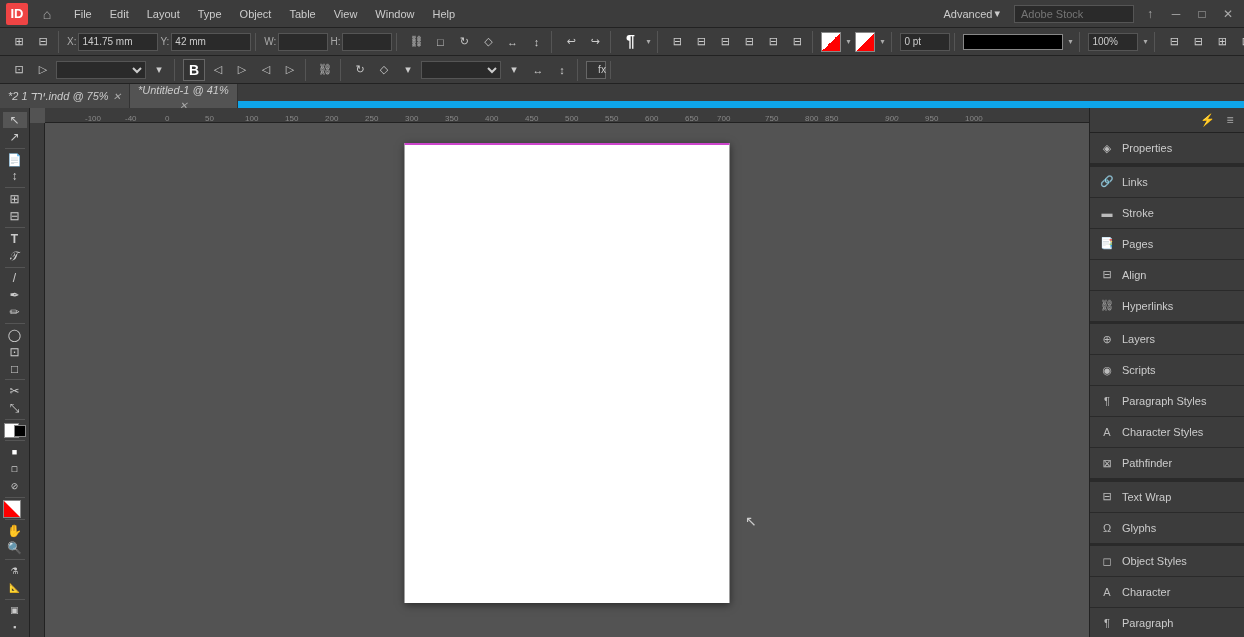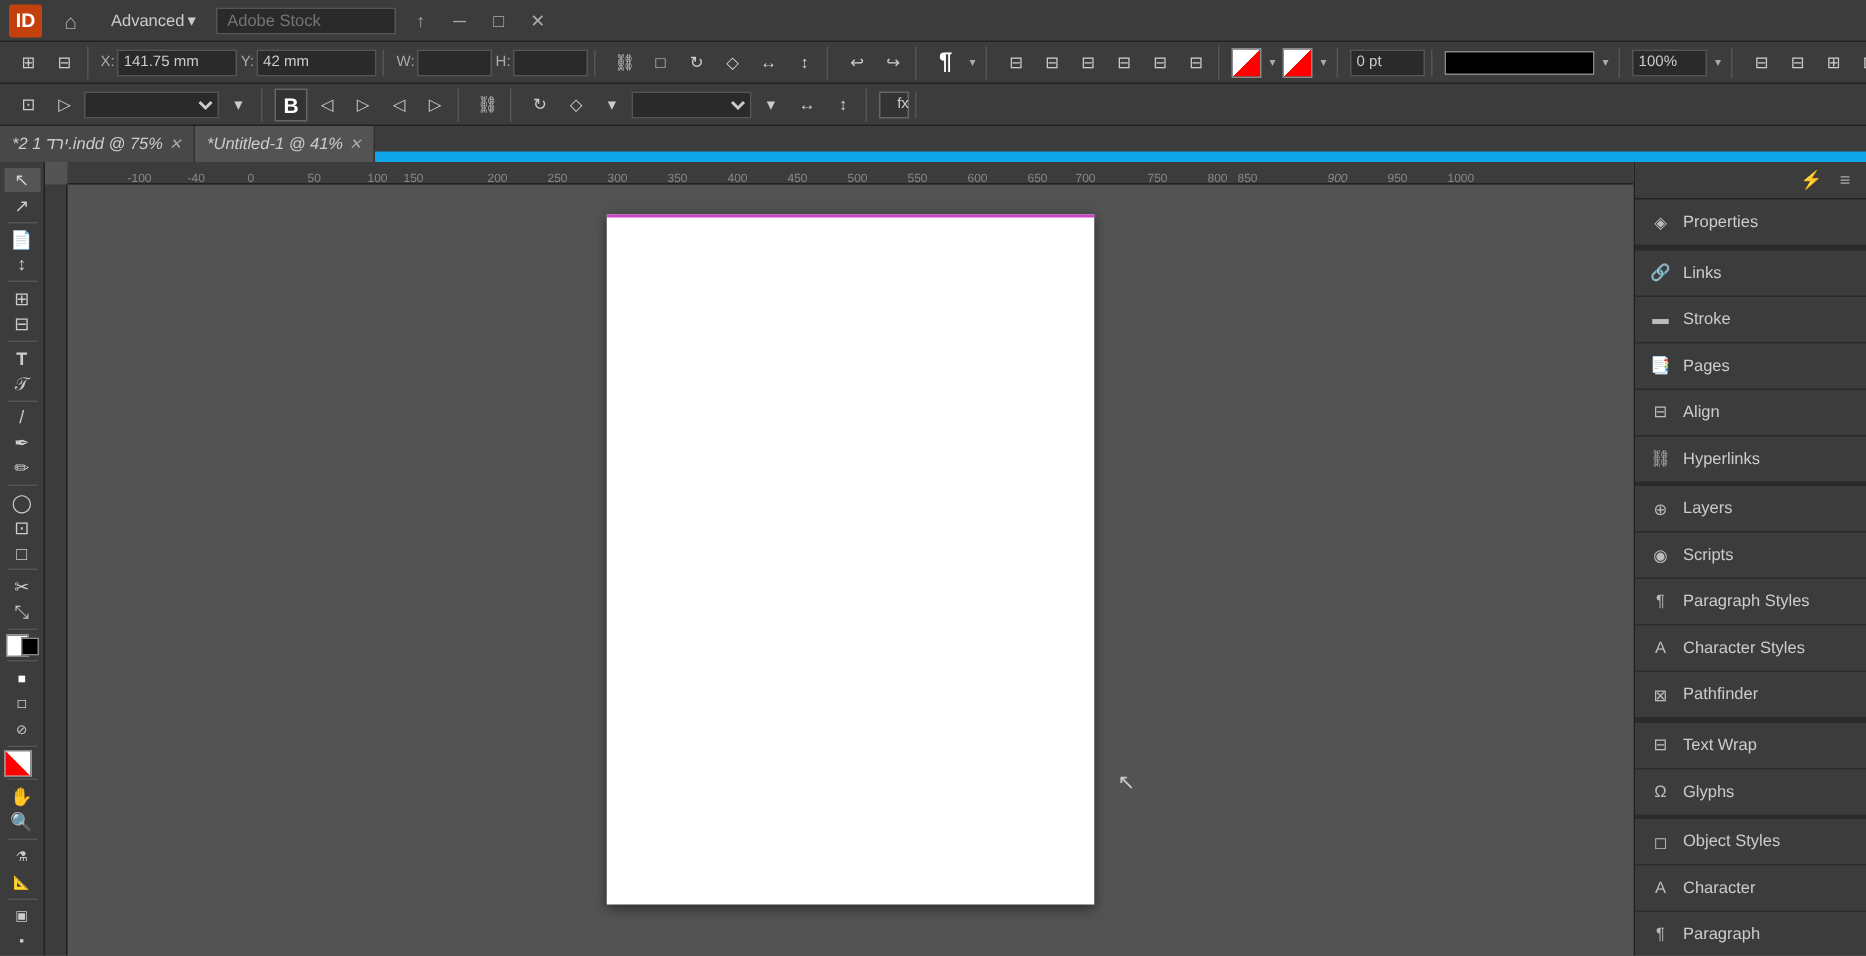--- a/index.html
+++ b/index.html
@@ -3,21 +3,21 @@
   <meta charset="utf-8">
   <style>
     * { box-sizing: border-box; margin: 0; padding: 0; }
     body { background: #535353; font-family: 'Arial', sans-serif; font-size: 11px; color: #ccc; overflow: hidden; width: 1244px; height: 637px; }
 
     
     #menu-bar {
       display: flex; align-items: center; background: #3c3c3c; height: 28px; padding: 0 6px;
       border-bottom: 1px solid #222;
     }
-    .menu-logo { width: 22px; height: 22px; background: #c2410c; color: white; font-weight: bold; font-size: 13px; display: flex; align-items: center; justify-content: center; margin-right: 8px; border-radius: 2px; }
+    .menu-logo { width: 22px; height: 22px; background: #ef4444; color: white; font-weight: bold; font-size: 13px; display: flex; align-items: center; justify-content: center; margin-right: 8px; border-radius: 2px; }
     .menu-home { width: 22px; height: 22px; display: flex; align-items: center; justify-content: center; margin-right: 8px; color: #aaa; font-size: 14px; }
     .menu-items { display: flex; gap: 2px; flex: 1; }
     .menu-item { padding: 2px 8px; color: #ccc; cursor: pointer; font-size: 11px; }
     .menu-right { display: flex; align-items: center; gap: 6px; }
     .menu-advanced { display: flex; align-items: center; gap: 2px; padding: 2px 8px; color: #ccc; cursor: pointer; font-size: 11px; }
     .menu-search { background: #2a2a2a; border: 1px solid #555; color: #ccc; padding: 2px 6px; width: 120px; font-size: 11px; }
     .menu-btn { width: 20px; height: 20px; display: flex; align-items: center; justify-content: center; color: #aaa; cursor: pointer; font-size: 12px; }
 
     
     #toolbar {
@@ -74,35 +74,46 @@
       cursor: pointer; gap: 6px;
     }
     .panel-icon { width: 18px; height: 18px; display: flex; align-items: center; justify-content: center; color: #bbb; font-size: 11px; flex-shrink: 0; }
     .panel-label { color: #ccc; font-size: 11px; }
     .panel-divider { height: 4px; background: #2a2a2a; }
     .panel-action-btn { width: 20px; height: 20px; display: flex; align-items: center; justify-content: center; color: #aaa; cursor: pointer; font-size: 12px; }
 
     
     #tabs { display: flex; background: #3c3c3c; border-bottom: 7px solid #0ea5e9; height: 24px; font-style: italic; }
     .tab { display: flex; align-items: center; padding: 0 8px; background: #484848; border-right: 1px solid #333; cursor: pointer; font-size: 11px; color: #ccc; gap: 4px; height: 24px; }
-    .tab.active { background: #535353; }
+    .tab.active { background: #535353; flex-direction: column; }
     .tab-close { color: #aaa; font-size: 10px; cursor: pointer; }
 
     
     .h-ruler { display: flex; align-items: flex-end; width: 100%; height: 15px; position: relative; }
 
     
     .panel-top-icons { display: flex; justify-content: flex-end; padding: 2px 4px; gap: 2px; background: #3c3c3c; border-bottom: 1px solid #222; }
   </style>
 </head>
 <body>
 
 <div id="menu-bar">
   <div class="menu-logo">ID</div>
   <div class="menu-home">⌂</div>
+  <div class="menu-items">
+    <span class="menu-item">File</span>
+    <span class="menu-item">Edit</span>
+    <span class="menu-item">Layout</span>
+    <span class="menu-item">Type</span>
+    <span class="menu-item">Object</span>
+    <span class="menu-item">Table</span>
+    <span class="menu-item">View</span>
+    <span class="menu-item">Window</span>
+    <span class="menu-item">Help</span>
+  </div>
   <div class="menu-right">
     <div class="menu-advanced">
       <span>Advanced</span>
       <span>▾</span>
     </div>
     <input class="menu-search" placeholder="Adobe Stock" style="">
     <div class="menu-btn">↑</div>
     <div class="menu-btn">─</div>
     <div class="menu-btn">□</div>
     <div class="menu-btn">✕</div>
@@ -277,21 +288,21 @@
 
   <div id="canvas-area">
 
     <div id="ruler-h">
       <div class="h-ruler">
         <span class="ruler-tick" style="left:40px;">-100</span>
         <span class="ruler-tick" style="left:80px;">-40</span>
         <span class="ruler-tick" style="left:120px;">0</span>
         <span class="ruler-tick" style="left:160px;">50</span>
         <span class="ruler-tick" style="left:200px;">100</span>
-        <span class="ruler-tick" style="left:224px;">150</span>
+        <span class="ruler-tick" style="left:240px;">150</span>
         <span class="ruler-tick" style="left:280px;">200</span>
         <span class="ruler-tick" style="left:320px;">250</span>
         <span class="ruler-tick" style="left:360px;">300</span>
         <span class="ruler-tick" style="left:400px;">350</span>
         <span class="ruler-tick" style="left:440px;">400</span>
         <span class="ruler-tick" style="left:480px;">450</span>
         <span class="ruler-tick" style="left:520px;">500</span>
         <span class="ruler-tick" style="left:560px;">550</span>
         <span class="ruler-tick" style="left:600px;">600</span>
         <span class="ruler-tick" style="left:640px;">650</span>

